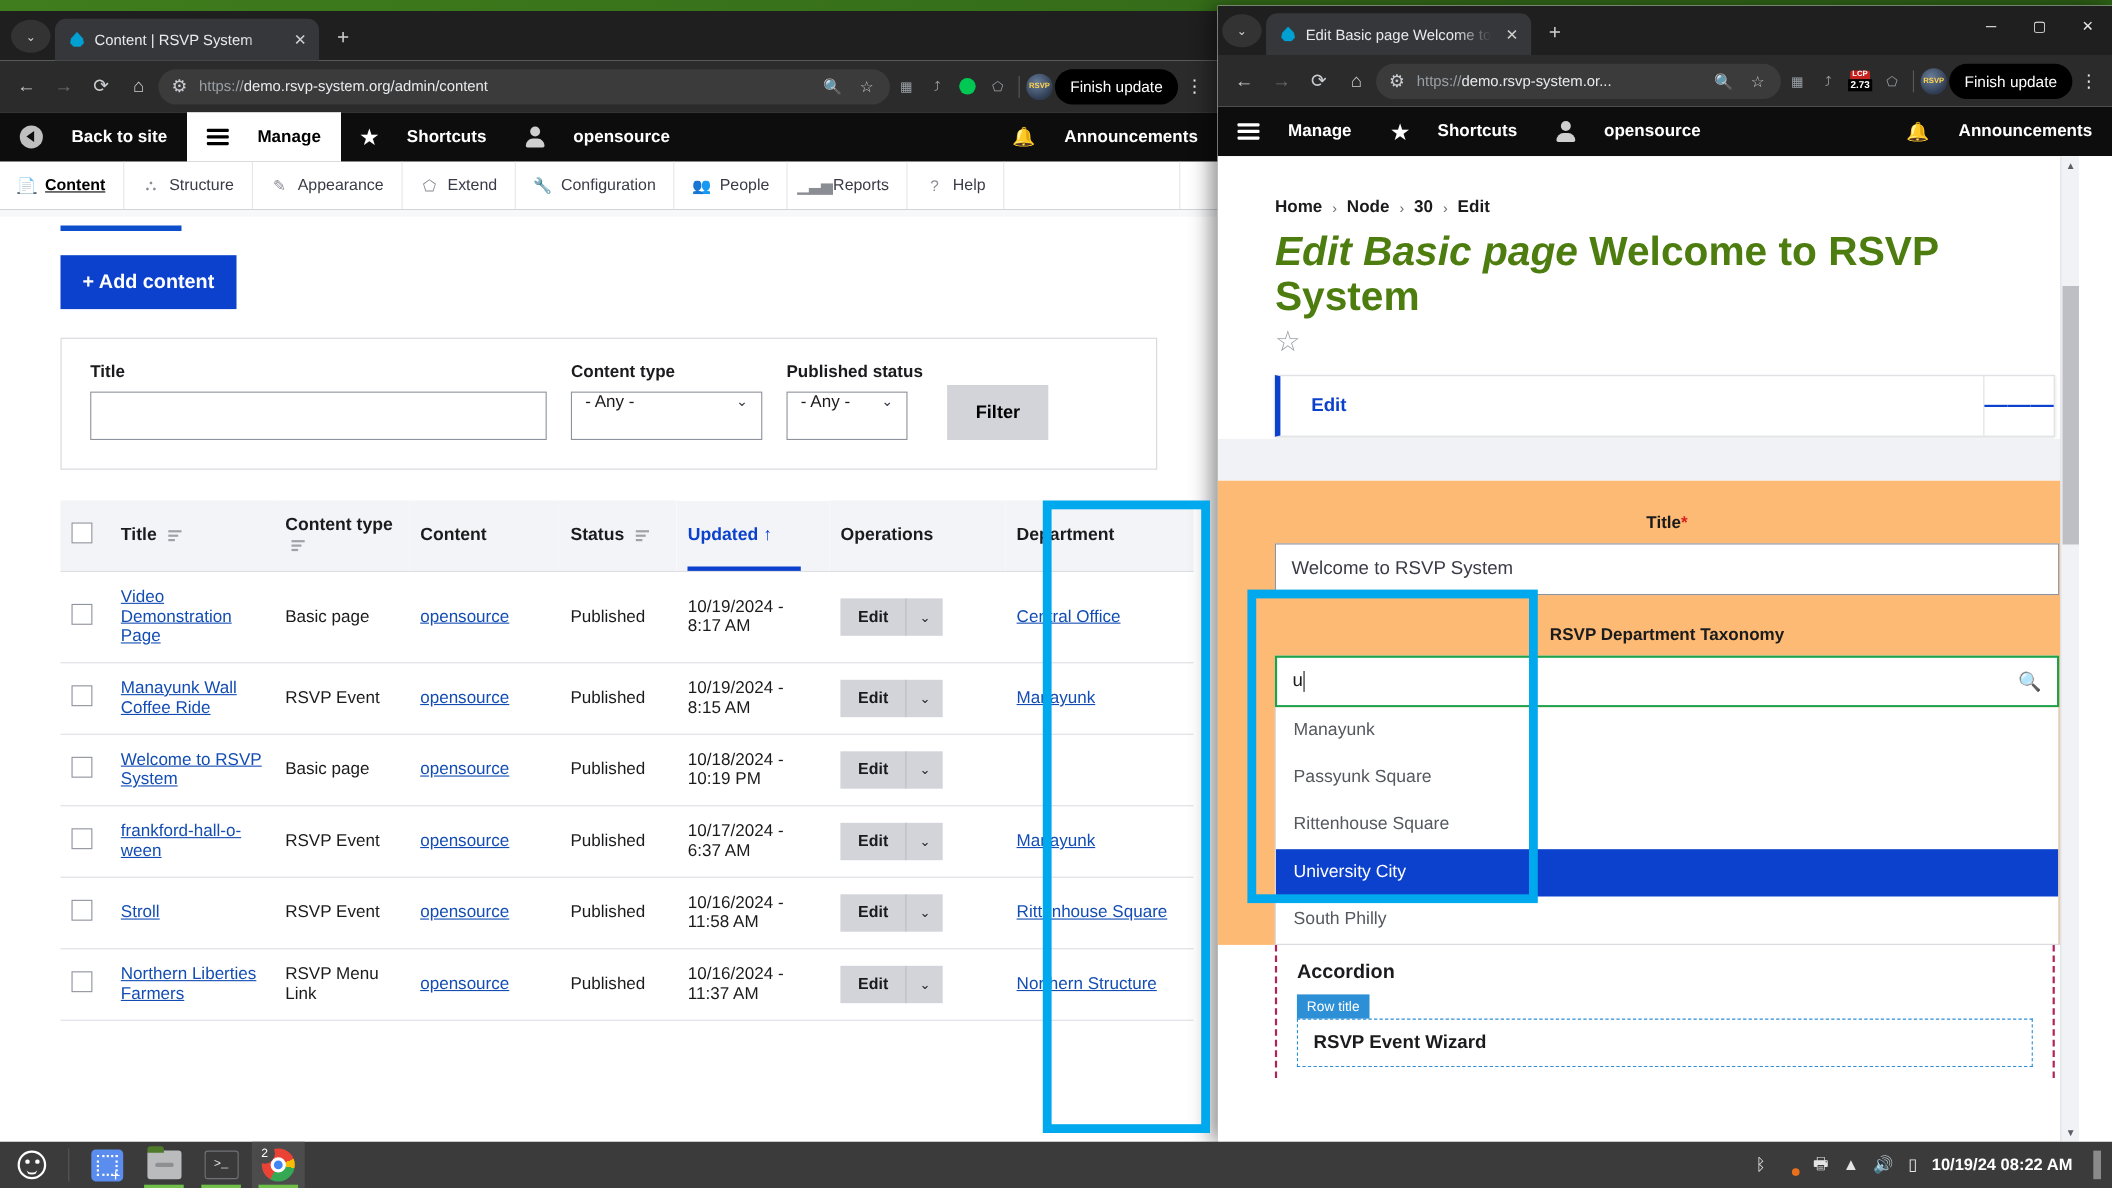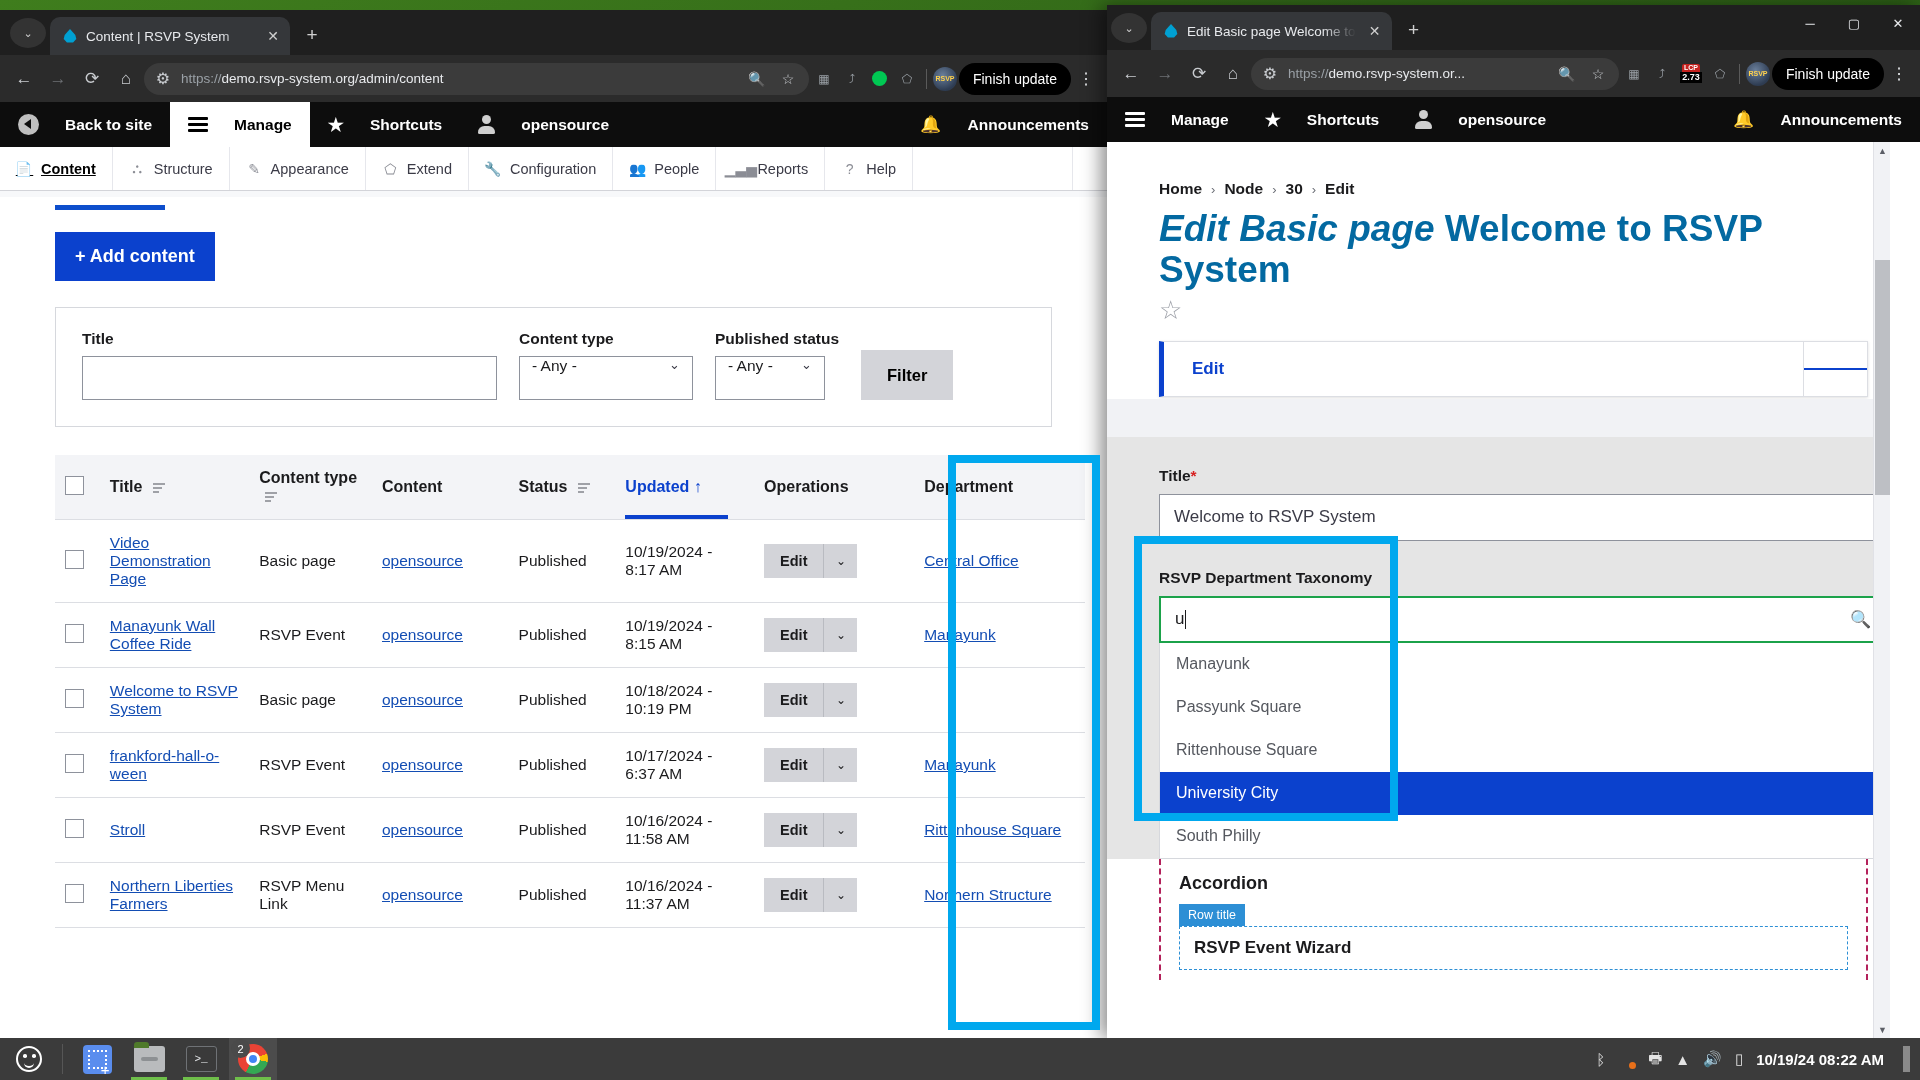--- a/index.html
+++ b/index.html
@@ -139,31 +139,31 @@
   
   .cyan-dept{position:absolute; left:948px; top:455px; width:152px; height:575px;
              border:8px solid #00a8ee; pointer-events:none; z-index:20;}
 
   
   .page-right{ background:#fff; height:calc(1033px - 45px - 47px - 45px); position:relative; overflow:hidden;}
   .rp-inner{padding:0 0 0 0; position:relative; height:100%;}
   .breadcrumb{display:flex;align-items:center;gap:9px;font-size:15.5px;color:#1b1b1d;font-weight:bold;
               padding:38px 0 0 52px;}
   .breadcrumb .sep{color:#6b6e76;font-weight:normal;font-size:13px;}
-  .rtitle{ padding:10px 70px 0 52px; font-size:37px; line-height:1.12; font-weight:bold; color:#0369a1;}
+  .rtitle{ padding:10px 70px 0 52px; font-size:37px; line-height:1.12; font-weight:bold; color:#4d7c0f;}
   .rtitle em{font-style:italic;}
   .star-out{ padding:6px 0 0 52px; color:#9ea1a9; font-size:26px; line-height:1;}
   .tabcard{ margin:18px 52px 0 52px; background:#fff; border:1px solid #dcdee3; border-left:5px solid #0b41cd;
             height:56px; display:flex; align-items:center; box-shadow:0 1px 3px rgba(0,0,0,.13);}
   .tabcard .t1{ font-size:17px; font-weight:bold; color:#0b41cd; padding:0 28px;}
   .tabcard .spacer{flex:1 1 auto;}
   .tabcard .hamb{width:64px;border-left:1px solid #dcdee3;height:100%;display:flex;align-items:center;justify-content:center;}
   .hamb i{display:block;width:22px;height:2.6px;background:#0b41cd;margin:3px 0;}
   .rgrayband{height:38px;background:#f1f2f5;margin-top:2px;}
-  .formarea{padding:30px 32px 0 52px;background:#e5e5e5;}
+  .formarea{padding:30px 48px 0 52px;background:#fdba74;text-align:center;}
   .flab{font-size:15.5px;font-weight:bold;color:#1b1b1d;margin-bottom:9px;}
   .req{color:#d72222;}
   .tinput{height:47px;border:1px solid #8e929c;background:#fff;display:flex;align-items:center;
           padding:0 14px;font-size:17px;color:#3b3b47;}
   .ac-wrap{position:relative;margin-top:28px;}
   .ac-field{height:47px;border:2px solid #1ba24a;background:#fff;display:flex;align-items:center;
             padding:0 14px;font-size:17px;color:#1b1b1d;}
   .caret{display:inline-block;width:1px;height:19px;background:#1b1b1d;margin-left:1px;vertical-align:middle;}
   .ac-search{margin-left:auto;color:#6b6e76;font-size:17px;}
   .ac-list{border:1px solid #d6d8dd;border-top:0;background:#fff;}

